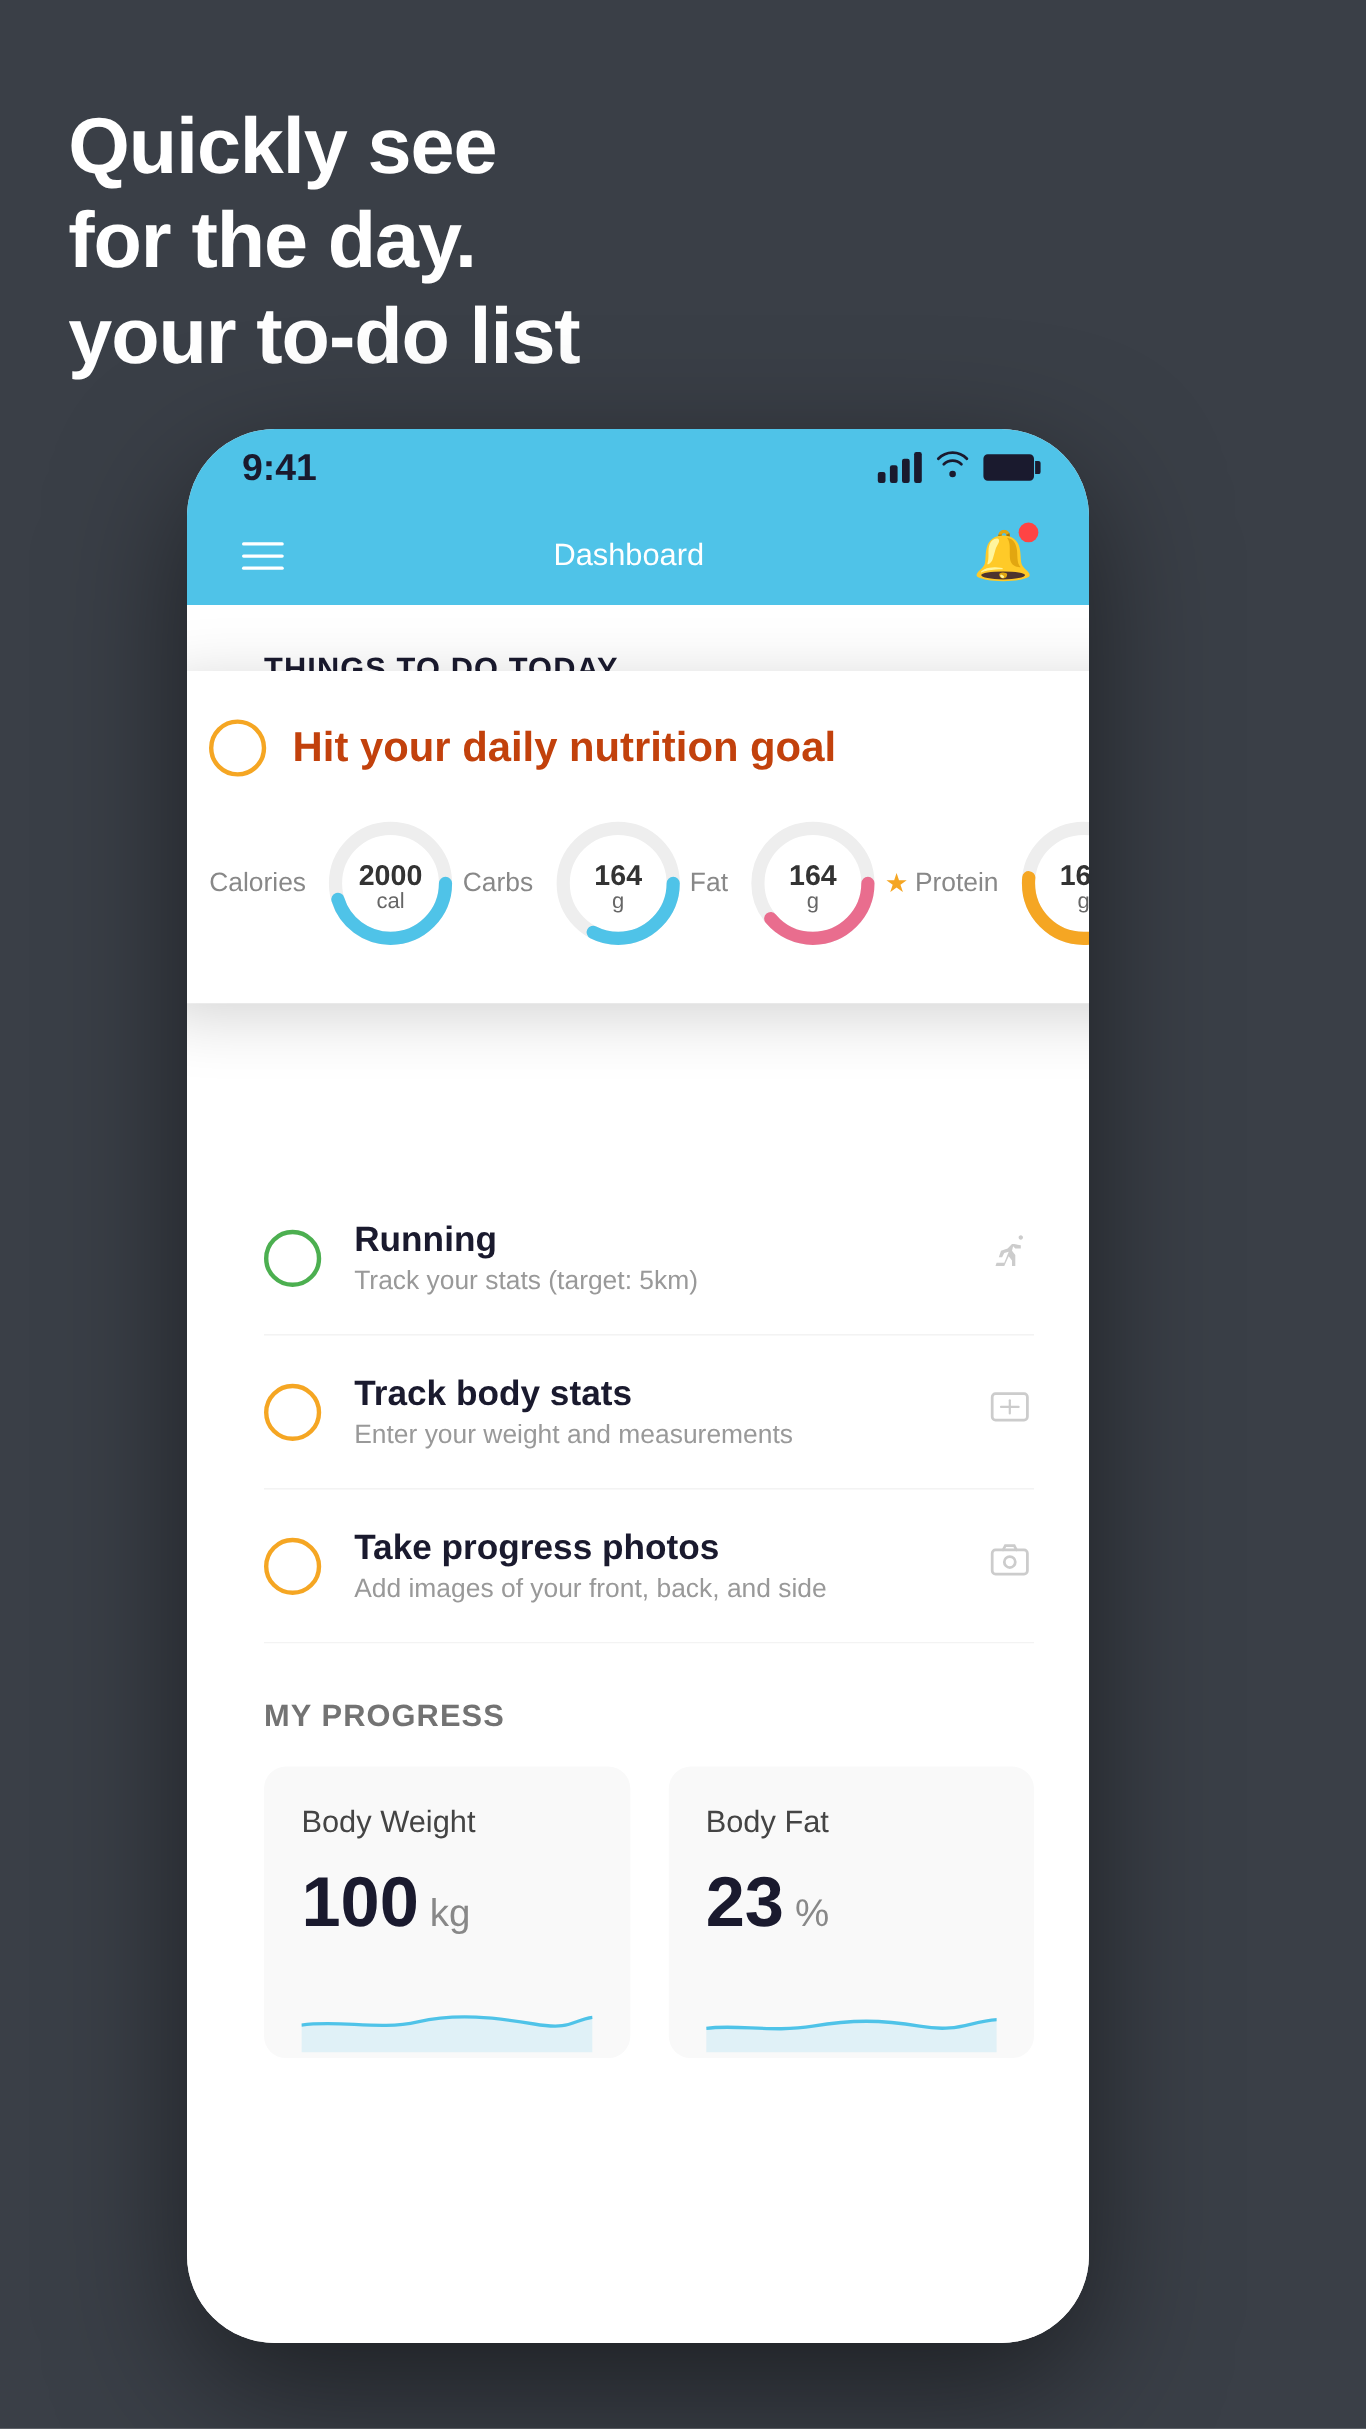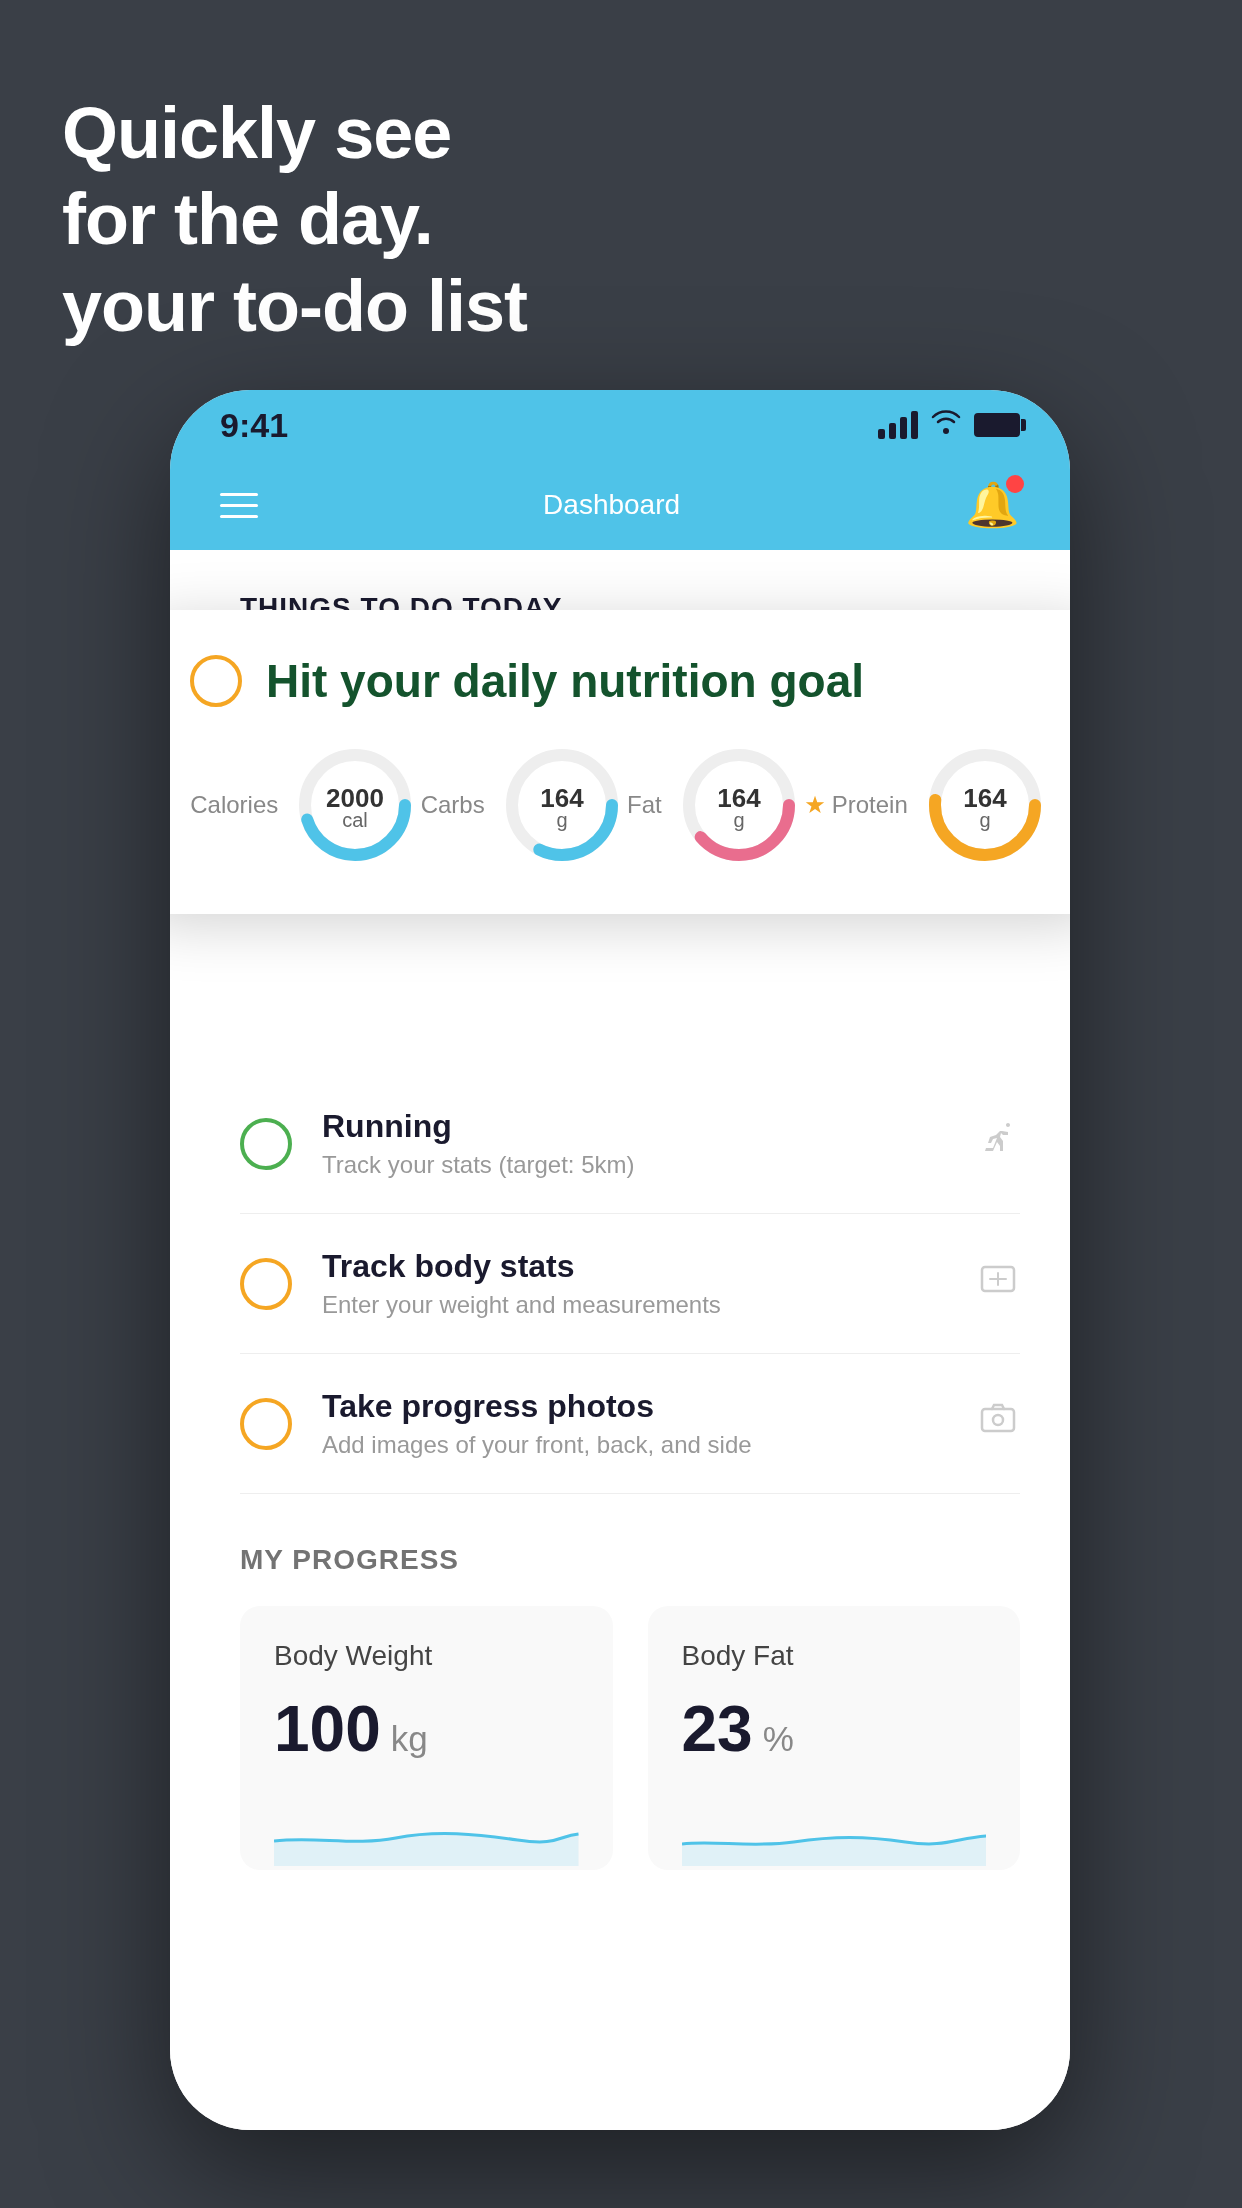--- a/index.html
+++ b/index.html
@@ -23,21 +23,21 @@
       font-weight: 800;
       line-height: 1.2;
       letter-spacing: -1px;
     }
 
     
     .phone-frame {
       position: absolute;
       top: 390px;
       left: 170px;
-      width: 900px;
+      width: 820px;
       height: 1740px;
       background: #f0f0f0;
       border-radius: 80px;
       overflow: hidden;
       box-shadow: 0 40px 120px rgba(0,0,0,0.5);
     }
 
     
     .status-bar {
       background: #4fc3e8;
@@ -191,23 +191,23 @@
     .circle-check {
       width: 52px;
       height: 52px;
       border-radius: 50%;
       border: 4px solid #f5a623;
       background: transparent;
       flex-shrink: 0;
     }
 
     .card-title {
-      font-size: 46px;
+      font-size: 38px;
       font-weight: 600;
-      color: #14532d;
+      color: #c2410c;
     }
 
     .nutrition-circles {
       display: flex;
       justify-content: space-around;
       align-items: flex-start;
     }
 
     .nutrition-item {
       display: flex;

